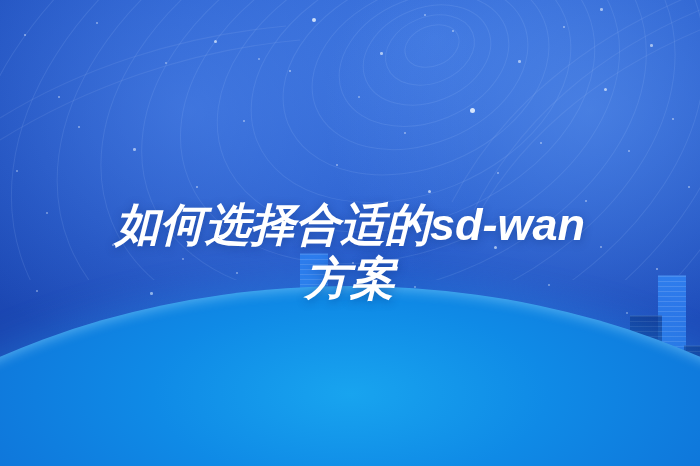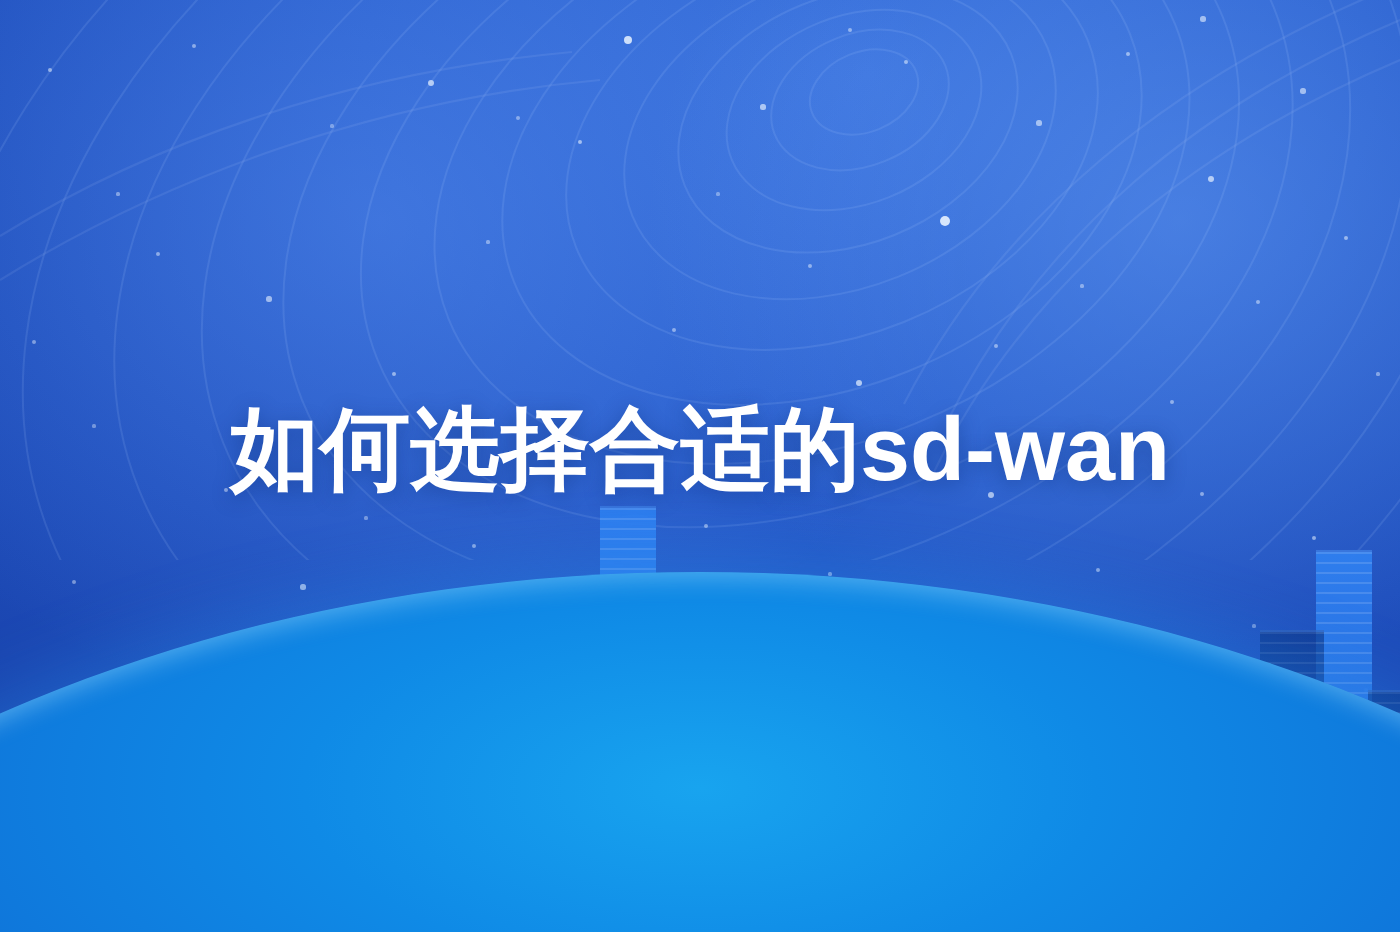--- a/index.html
+++ b/index.html
@@ -103,20 +103,21 @@
     box-shadow:inset 0 3px 12px rgba(160,225,255,.45);
   }
 
   
   .title-wrap{
     position:absolute;
     left:0;right:0;top:198px;
     text-align:center;
     padding:0 24px;
     box-sizing:border-box;
+    font-style:italic;
   }
   .title-line{
     display:block;
     color:#ffffff;
     font-weight:700;
     font-size:45px;
     line-height:54px;
     letter-spacing:0px;
     text-shadow:0 2px 10px rgba(8,40,110,.38);
     font-family:"Liberation Sans","DejaVu Sans",sans-serif;
@@ -246,15 +247,16 @@
     <div class="bld lit" style="left:658px; width:28px; height:190px;"></div>
     <div class="bld" style="left:630px; width:32px; height:150px;"></div>
     <div class="bld" style="left:684px; width:24px; height:120px;"></div>
   </div>
 
   <div class="earth"></div>
   <div class="earth-edge"></div>
 
   <div class="title-wrap">
     <span class="title-line">如何选择合适的sd-wan</span>
+    <span class="title-line">方案</span>
   </div>
 
 </div>
 
 </body></html>

